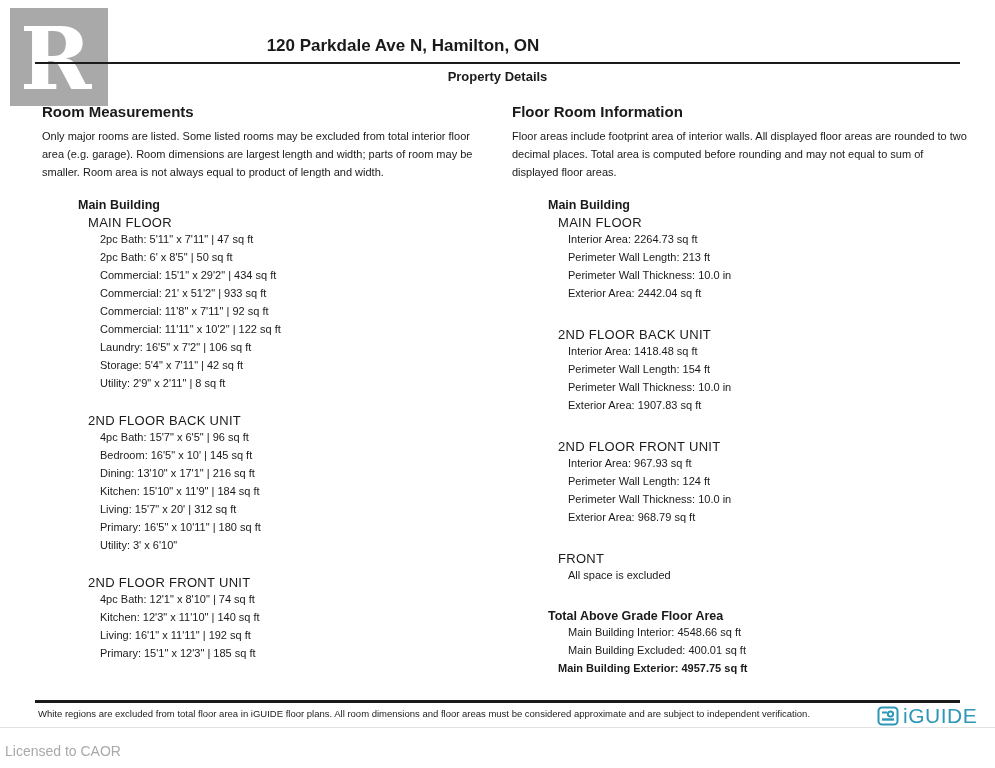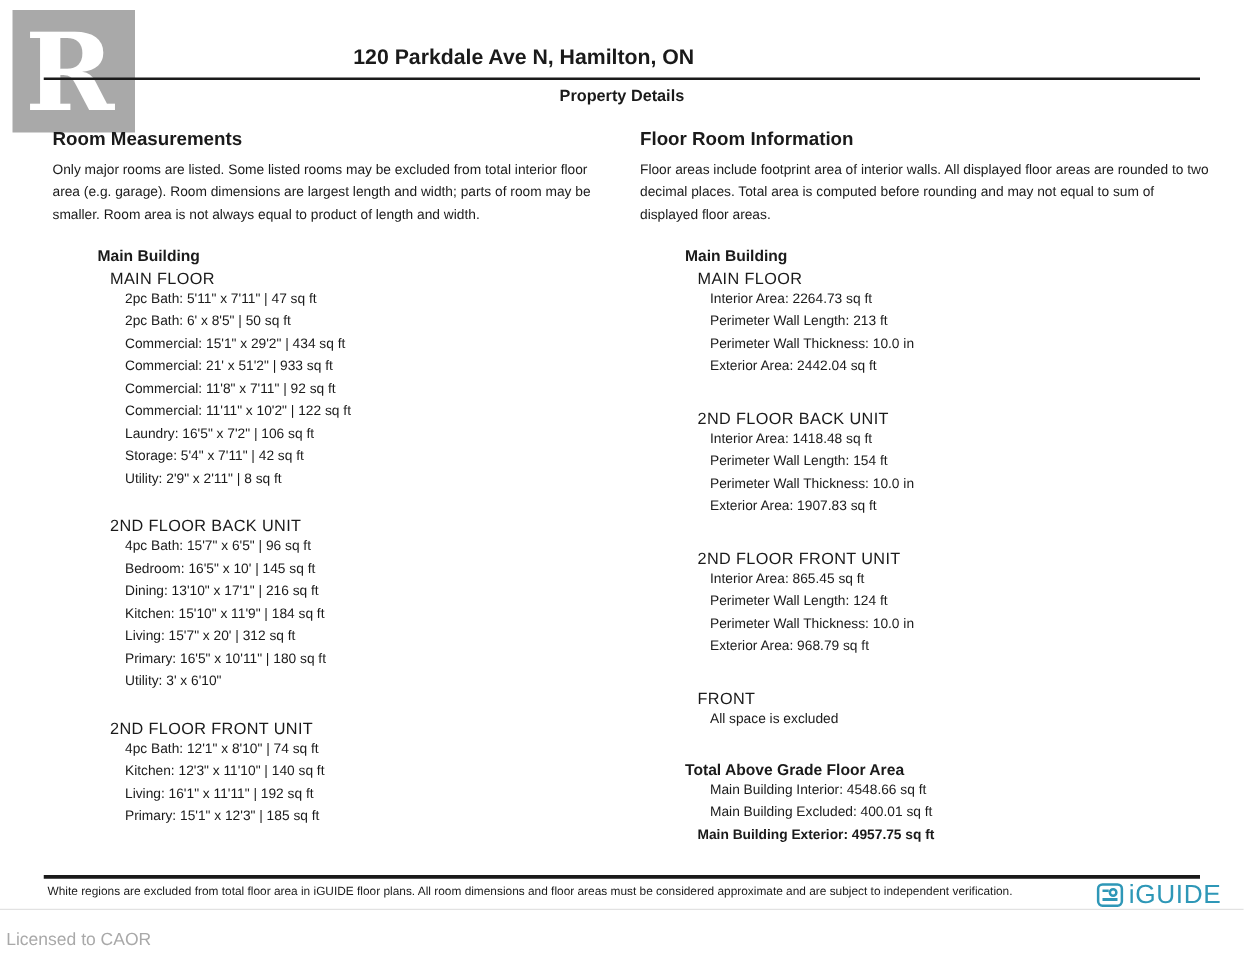--- a/index.html
+++ b/index.html
@@ -34,21 +34,21 @@
     letter-spacing: 3px;
     color: rgba(165,165,165,0.25);
     -webkit-text-stroke: 1.3px #a5a5a5;
     white-space: nowrap;
   }
   .wm-reg { font-size: 12px; vertical-align: 14px; letter-spacing: 0; }
 
   
   .header { position: absolute; top: 0; left: 0; width: 995px; z-index: 2; }
   .doc-title {
-    position: absolute; top: 36px; left: 16px; width: 806px;
+    position: absolute; top: 36px; left: 0; width: 806px;
     text-align: center;
     font-size: 17px; font-weight: bold;
   }
   .title-rule {
     position: absolute; top: 62px; left: 35px;
     width: 925px; height: 2px; background: #1a1a1a;
   }
   .doc-subtitle {
     position: absolute; top: 69px; left: 0; width: 995px;
     text-align: center;
@@ -185,21 +185,21 @@
         <div>Interior Area: 1418.48 sq ft</div>
         <div>Perimeter Wall Length: 154 ft</div>
         <div>Perimeter Wall Thickness: 10.0 in</div>
         <div>Exterior Area: 1907.83 sq ft</div>
       </div>
   </div>
 
   <div class="section">
     <div class="section-name sec-gap-right">2ND FLOOR FRONT UNIT</div>
     <div class="item-list">
-        <div>Interior Area: 865.45 sq ft</div>
+        <div>Interior Area: 967.93 sq ft</div>
         <div>Perimeter Wall Length: 124 ft</div>
         <div>Perimeter Wall Thickness: 10.0 in</div>
         <div>Exterior Area: 968.79 sq ft</div>
       </div>
   </div>
 
   <div class="section">
     <div class="section-name sec-gap-right">FRONT</div>
     <div class="item-list">
         <div>All space is excluded</div>

